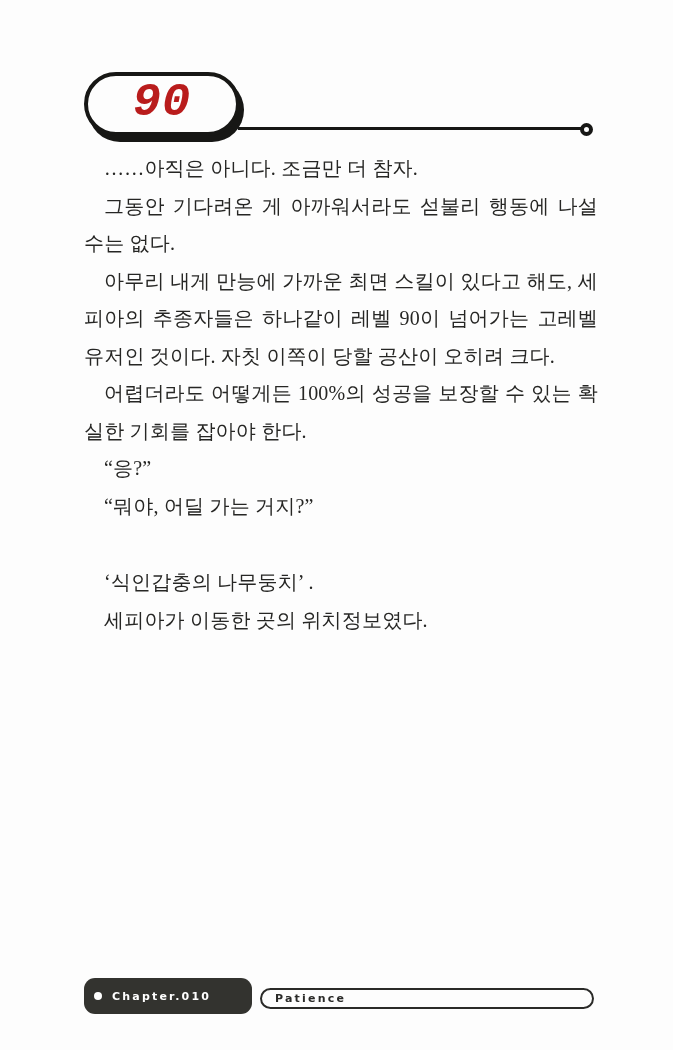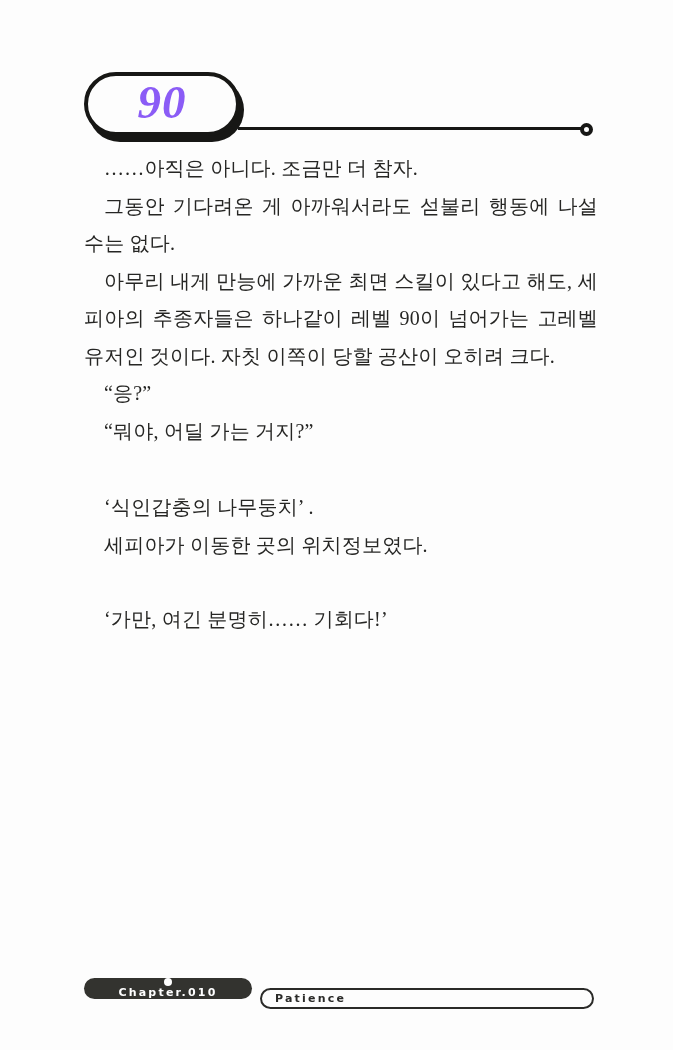--- a/index.html
+++ b/index.html
@@ -27,26 +27,26 @@
     height: 56px;
     background: #fdfdfd;
     border: 4px solid #171715;
     border-radius: 32px;
     box-shadow: 4px 6px 0 0 #171715;
     display: flex;
     align-items: center;
     justify-content: center;
   }
   .chapter-num {
-    font-family: Liberation Serif, serif;
+    font-family: Liberation Mono, monospace;
     font-style: italic;
     font-weight: bold;
     font-size: 47px;
     line-height: 1;
-    color: #8b5cf6;
+    color: #b91c1c;
     letter-spacing: 1px;
     padding-bottom: 3px;
   }
   .header-line {
     position: absolute;
     left: 238px;
     top: 127px;
     width: 344px;
     height: 3px;
     background: #171715;
@@ -80,32 +80,31 @@
   }
   .content p.gap-sm { margin-top: 39px; }
   .content p.gap-lg { margin-top: 37px; }
 
   
   .footer-chapter-pill {
     position: absolute;
     left: 84px;
     top: 978px;
     width: 168px;
-    height: 21px;
+    height: 36px;
     box-sizing: border-box;
     background: #33332f;
     border-radius: 11px;
     display: flex;
     align-items: center;
     color: #ffffff;
     font-family: "DejaVu Sans", "Liberation Sans", sans-serif;
     font-size: 11px;
     font-weight: bold;
     letter-spacing: 2.2px;
-    flex-direction: column;
   }
   .footer-dot {
     width: 8px;
     height: 8px;
     border-radius: 50%;
     background: #ffffff;
     margin: 0 10px 0 10px;
     flex: 0 0 auto;
   }
   .footer-title-pill {
@@ -139,25 +138,25 @@
       <span class="chapter-num">90</span>
     </div>
     <div class="header-line"></div>
     <div class="header-ring"></div>
   </div>
 
   <div class="content">
     <p>……아직은 아니다. 조금만 더 참자.</p>
     <p>그동안 기다려온 게 아까워서라도 섣불리 행동에 나설 수는 없다.</p>
     <p>아무리 내게 만능에 가까운 최면 스킬이 있다고 해도, 세피아의 추종자들은 하나같이 레벨 90이 넘어가는 고레벨 유저인 것이다. 자칫 이쪽이 당할 공산이 오히려 크다.</p>
+    <p>어렵더라도 어떻게든 100%의 성공을 보장할 수 있는 확실한 기회를 잡아야 한다.</p>
     <p>“응?”</p>
     <p>“뭐야, 어딜 가는 거지?”</p>
     <p class="gap-sm">‘식인갑충의 나무둥치’ .</p>
     <p>세피아가 이동한 곳의 위치정보였다.</p>
-    <p class="gap-lg">‘가만, 여긴 분명히…… 기회다!’</p>
   </div>
 
   <div>
     <div class="footer-chapter-pill">
       <span class="footer-dot"></span>
       <span>Chapter.010</span>
     </div>
     <div class="footer-title-pill">
       <span>Patience</span>
     </div>

